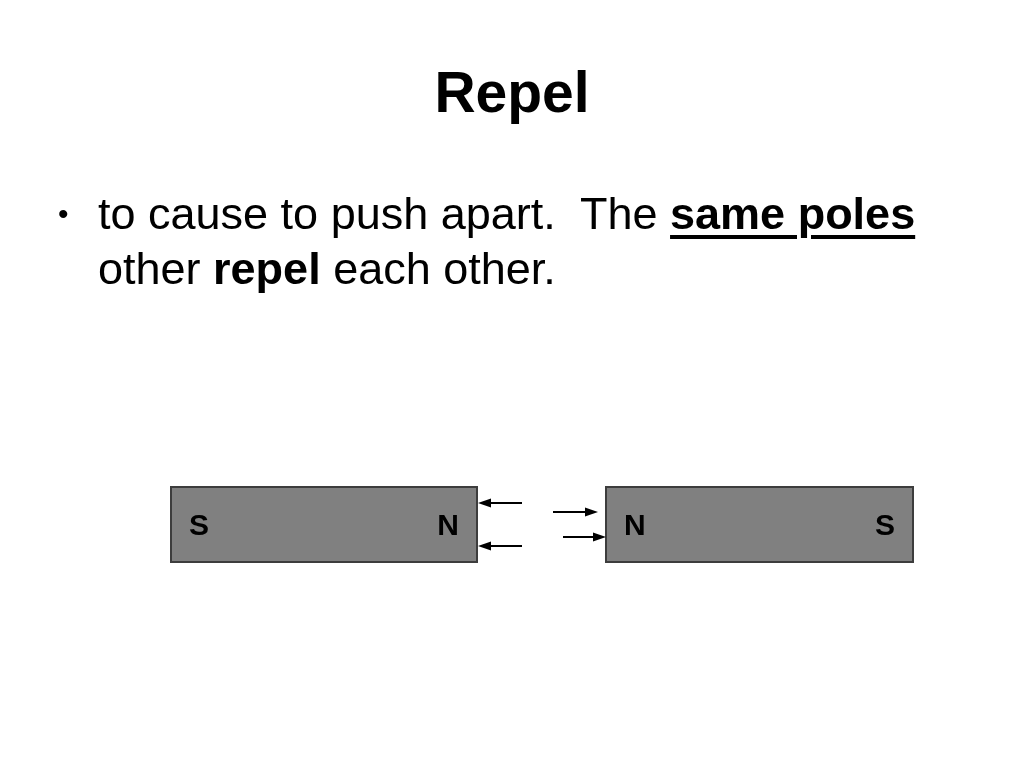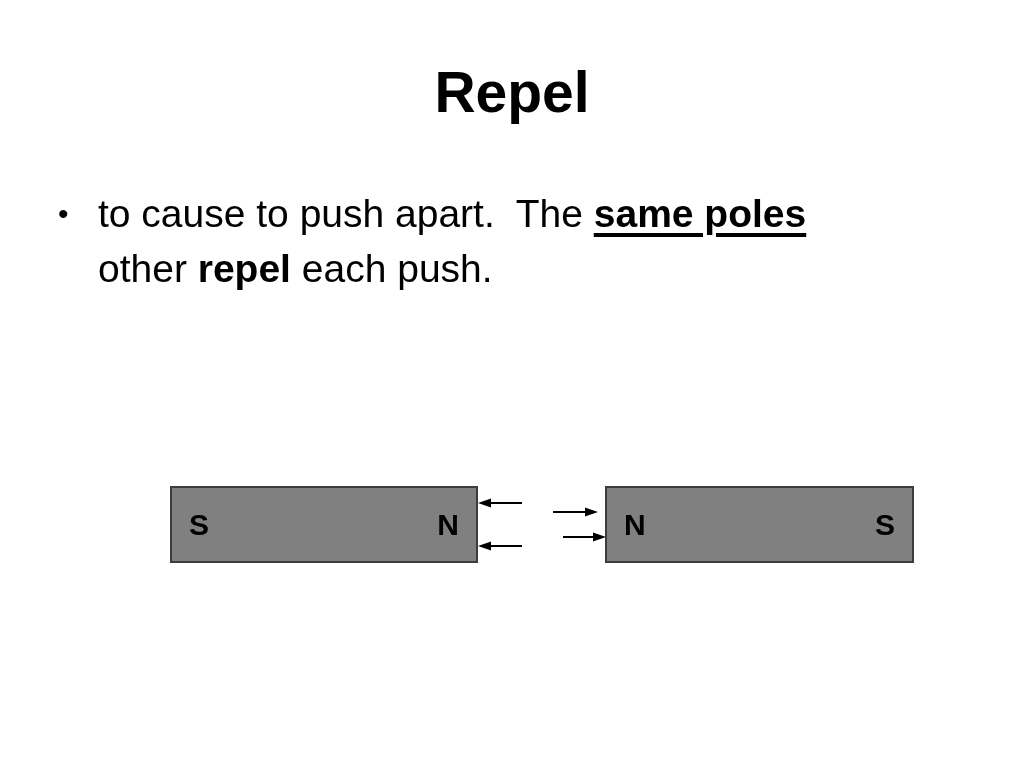--- a/index.html
+++ b/index.html
@@ -28,21 +28,21 @@
     left: 58px;
     top: 186px;
     font-size: 30px;
     line-height: 55px;
   }
   .bullet-text {
     position: absolute;
     left: 98px;
     top: 186px;
     width: 875px;
-    font-size: 39px;
+    font-size: 45px;
     line-height: 55px;
     white-space: pre-wrap;
   }
   .bullet-text .line { display: block; }
   .seg-bold { font-weight: bold; }
   .seg-bold-underline {
     font-weight: bold;
     text-decoration: underline;
     text-decoration-thickness: 4px;
     text-underline-offset: 6px;
@@ -73,21 +73,21 @@
 </style>
 </head>
 <body>
 
 <div class="slide">
 
   <div class="title">Repel</div>
 
   <div class="bullet-marker">•</div>
 
-  <div class="bullet-text"><div class="line"><span>to cause to push apart.  The </span><span class="seg-bold-underline">same poles</span></div><div class="line"><span>other </span><span class="seg-bold">repel</span><span> each push.</span></div></div>
+  <div class="bullet-text"><div class="line"><span>to cause to push apart.  The </span><span class="seg-bold-underline">same poles</span></div><div class="line"><span>other </span><span class="seg-bold">repel</span><span> each other.</span></div></div>
 
   <div class="magnet magnet-left">
     <span>S</span>
     <span>N</span>
   </div>
 
   <div class="magnet magnet-right">
     <span>N</span>
     <span>S</span>
   </div>

